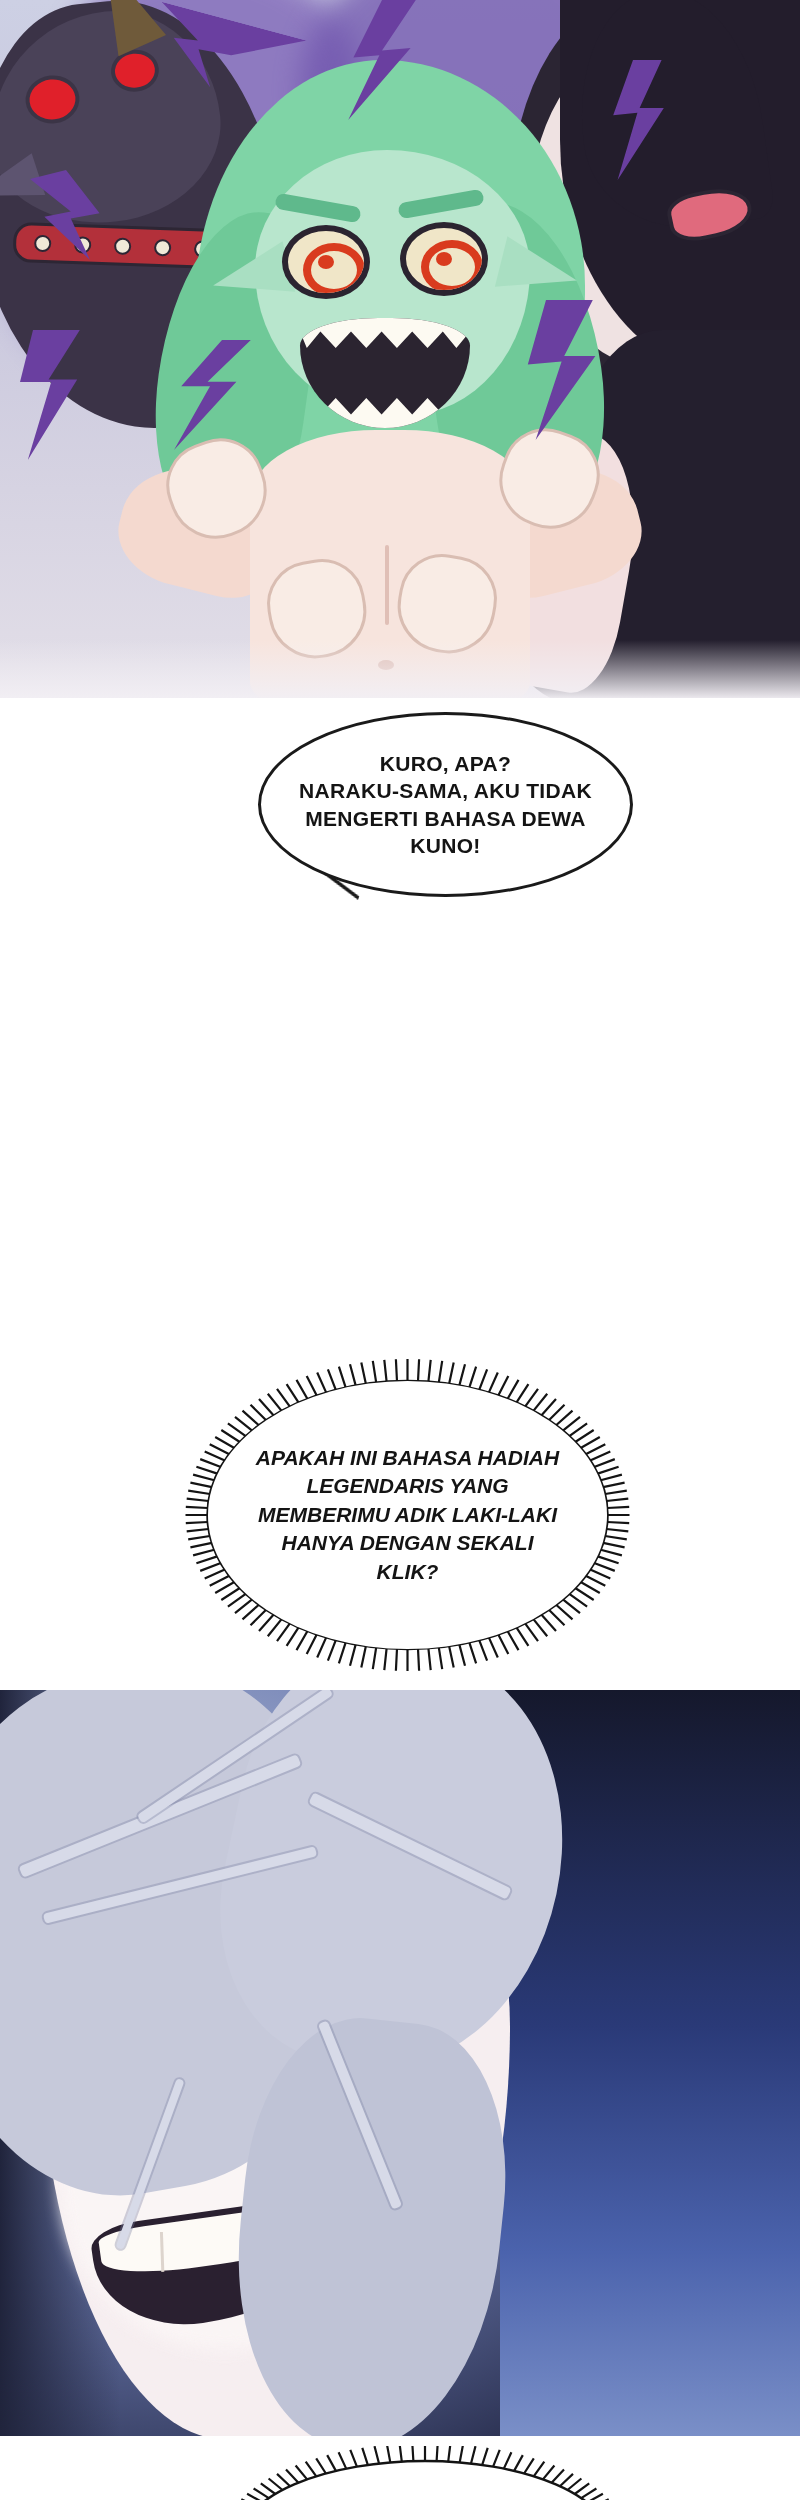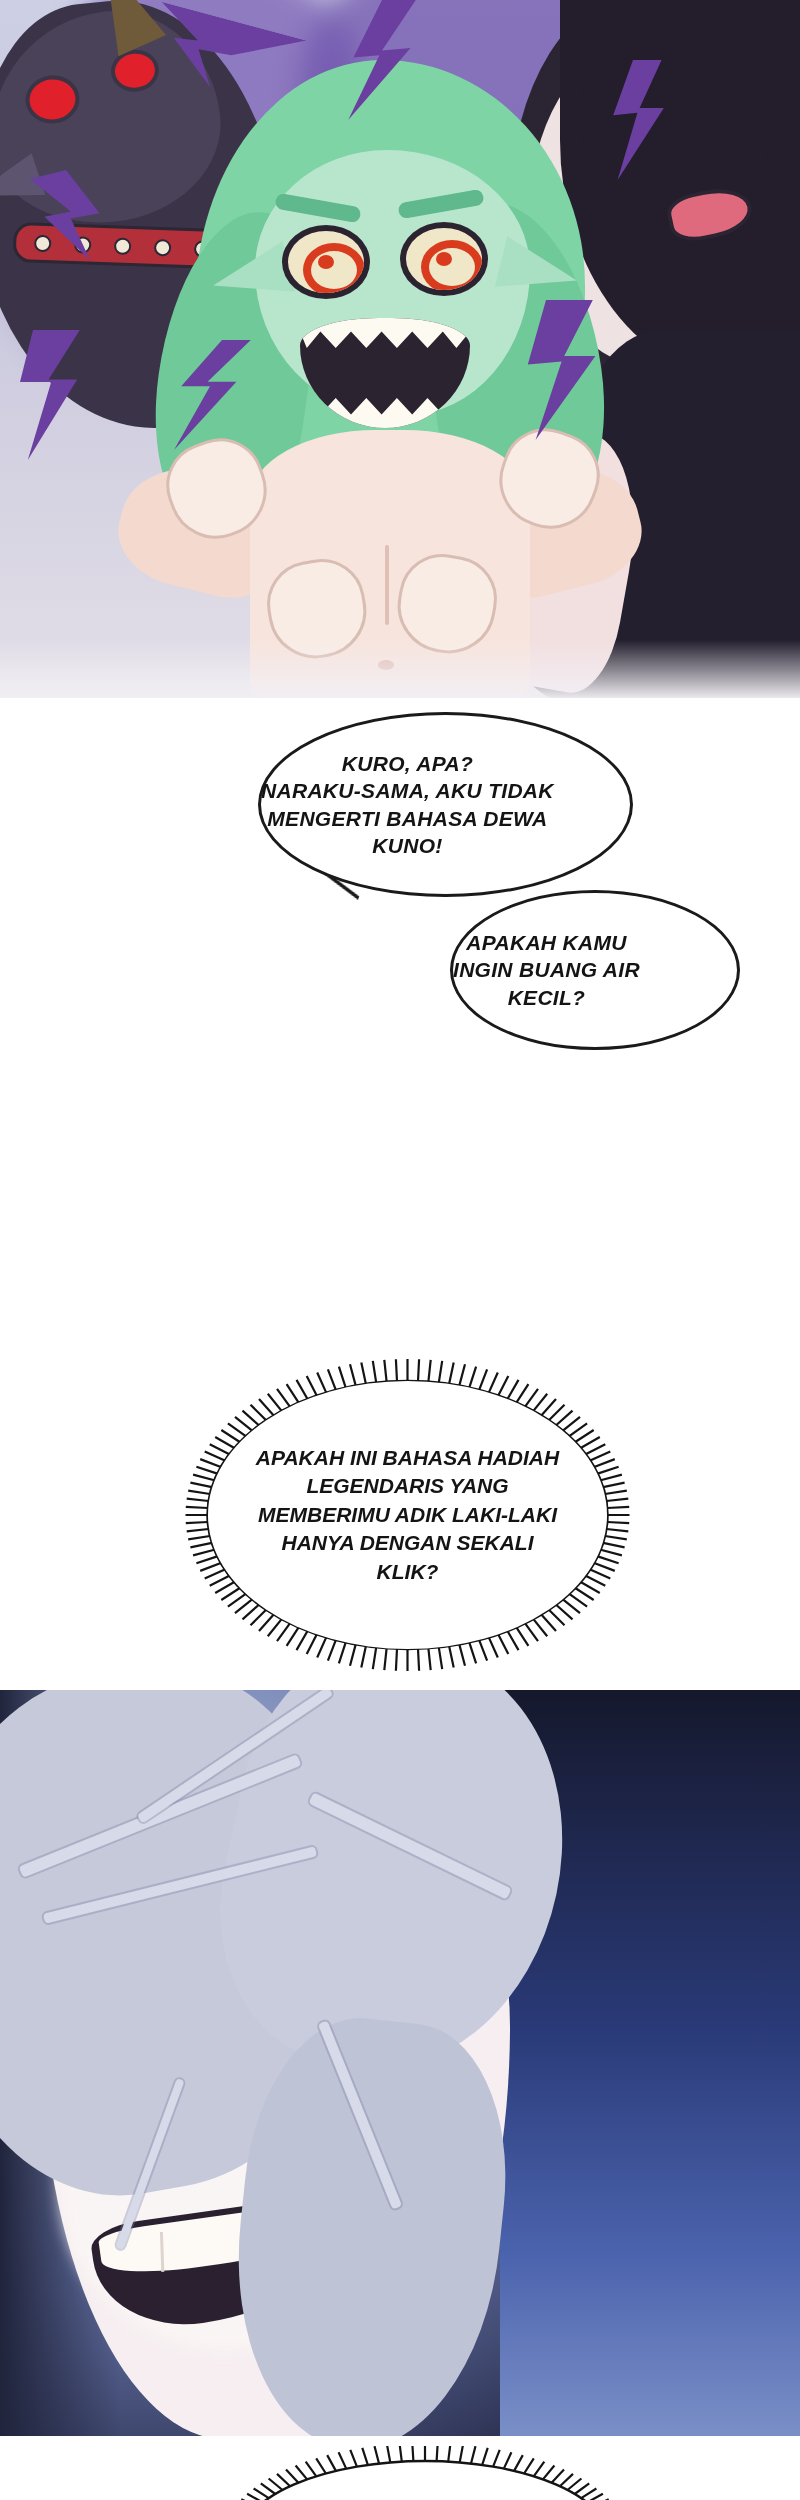--- a/index.html
+++ b/index.html
@@ -277,24 +277,23 @@
   }
 
   
   .bubble {
     position: absolute;
     background: #ffffff;
     border: 3px solid #1a1a1a;
     border-radius: 50%;
     display: flex;
     align-items: center;
-    justify-content: flex-start;
+    justify-content: center;
     text-align: center;
     box-sizing: border-box;
-    font-style: italic;
   }
   .bubble .txt {
     font-family: "Liberation Sans", sans-serif;
     font-weight: 700;
     color: #141414;
     line-height: 1.3;
     letter-spacing: .3px;
     white-space: pre-line;
   }
   .bub1 { left: 258px; top: 712px; width: 375px; height: 185px; }
@@ -541,25 +540,20 @@
   <div class="gutter"></div>
 
   <div class="bub1-tail"></div>
   <div class="bubble bub1">
     <div class="txt">KURO, APA?
 NARAKU-SAMA, AKU TIDAK
 MENGERTI BAHASA DEWA
 KUNO!</div>
   </div>
 
-  <div class="bubble bub2">
-    <div class="txt">APAKAH KAMU
-INGIN BUANG AIR
-KECIL?</div>
-  </div>
 
   <div class="spiky-wrap">
     <svg class="spiky-burst" viewBox="0 0 455 320" preserveAspectRatio="none">
       <g fill="none" stroke="#141414" stroke-width="2.2">
         <g id="spikes">
             <path d="M427.5 160.0L449.5 160.0M427.2 167.0L449.2 168.2M426.4 174.0L448.3 176.3M425.0 181.0L446.8 184.4M423.1 187.9L444.6 192.4M420.7 194.7L441.9 200.4M417.7 201.4L438.6 208.2M414.2 208.0L434.8 215.9M410.2 214.5L430.3 223.5M405.7 220.8L425.3 230.8M400.7 227.0L419.8 238.0M395.2 233.0L413.7 245.0M389.3 238.8L407.1 251.7M382.9 244.3L400.0 258.2M376.1 249.7L392.5 264.4M368.9 254.8L384.5 270.3M361.3 259.6L376.0 275.9M353.4 264.1L367.2 281.2M345.1 268.4L358.0 286.2M336.4 272.4L348.4 290.8M327.5 276.0L338.5 295.1M318.3 279.4L328.3 299.0M308.8 282.4L317.8 302.5M299.2 285.1L307.1 305.6M289.3 287.4L296.1 308.4M279.3 289.4L285.0 310.7M269.1 291.1L273.7 312.6M258.8 292.4L262.2 314.1M248.4 293.3L250.7 315.1M238.0 293.8L239.1 315.8M227.5 294.0L227.5 316.0M217.0 293.8L215.9 315.8M206.6 293.3L204.3 315.1M196.2 292.4L192.8 314.1M185.9 291.1L181.3 312.6M175.7 289.4L170.0 310.7M165.7 287.4L158.9 308.4M155.8 285.1L147.9 305.6M146.2 282.4L137.2 302.5M136.7 279.4L126.7 299.0M127.5 276.0L116.5 295.1M118.6 272.4L106.6 290.8M109.9 268.4L97.0 286.2M101.6 264.1L87.8 281.2M93.7 259.6L79.0 275.9M86.1 254.8L70.5 270.3M78.9 249.7L62.5 264.4M72.1 244.3L55.0 258.2M65.7 238.8L47.9 251.7M59.8 233.0L41.3 245.0M54.3 227.0L35.2 238.0M49.3 220.8L29.7 230.8M44.8 214.5L24.7 223.5M40.8 208.0L20.2 215.9M37.3 201.4L16.4 208.2M34.3 194.7L13.1 200.4M31.9 187.9L10.4 192.4M30.0 181.0L8.2 184.4M28.6 174.0L6.7 176.3M27.8 167.0L5.8 168.2M27.5 160.0L5.5 160.0M27.8 153.0L5.8 151.8M28.6 146.0L6.7 143.7M30.0 139.0L8.2 135.6M31.9 132.1L10.4 127.6M34.3 125.3L13.1 119.6M37.3 118.6L16.4 111.8M40.8 112.0L20.2 104.1M44.8 105.5L24.7 96.5M49.3 99.2L29.7 89.2M54.3 93.0L35.2 82.0M59.8 87.0L41.3 75.0M65.7 81.2L47.9 68.3M72.1 75.7L55.0 61.8M78.9 70.3L62.5 55.6M86.1 65.2L70.5 49.7M93.7 60.4L79.0 44.1M101.6 55.9L87.8 38.8M109.9 51.6L97.0 33.8M118.6 47.6L106.6 29.2M127.5 44.0L116.5 24.9M136.7 40.6L126.7 21.0M146.2 37.6L137.2 17.5M155.8 34.9L147.9 14.4M165.7 32.6L158.9 11.6M175.7 30.6L170.0 9.3M185.9 28.9L181.3 7.4M196.2 27.6L192.8 5.9M206.6 26.7L204.3 4.9M217.0 26.2L215.9 4.2M227.5 26.0L227.5 4.0M238.0 26.2L239.1 4.2M248.4 26.7L250.7 4.9M258.8 27.6L262.2 5.9M269.1 28.9L273.7 7.4M279.3 30.6L285.0 9.3M289.3 32.6L296.1 11.6M299.2 34.9L307.1 14.4M308.8 37.6L317.8 17.5M318.3 40.6L328.3 21.0M327.5 44.0L338.5 24.9M336.4 47.6L348.4 29.2M345.1 51.6L358.0 33.8M353.4 55.9L367.2 38.8M361.3 60.4L376.0 44.1M368.9 65.2L384.5 49.7M376.1 70.3L392.5 55.6M382.9 75.7L400.0 61.8M389.3 81.2L407.1 68.3M395.2 87.0L413.7 75.0M400.7 93.0L419.8 82.0M405.7 99.2L425.3 89.2M410.2 105.5L430.3 96.5M414.2 112.0L434.8 104.1M417.7 118.6L438.6 111.8M420.7 125.3L441.9 119.6M423.1 132.1L444.6 127.6M425.0 139.0L446.8 135.6M426.4 146.0L448.3 143.7M427.2 153.0L449.2 151.8" stroke="#141414" stroke-width="2.2" fill="none"></path>
           </g>
       </g>
       <ellipse cx="227.5" cy="160" rx="200" ry="134" fill="#ffffff" stroke="#141414" stroke-width="2.5"></ellipse>
     </svg>

